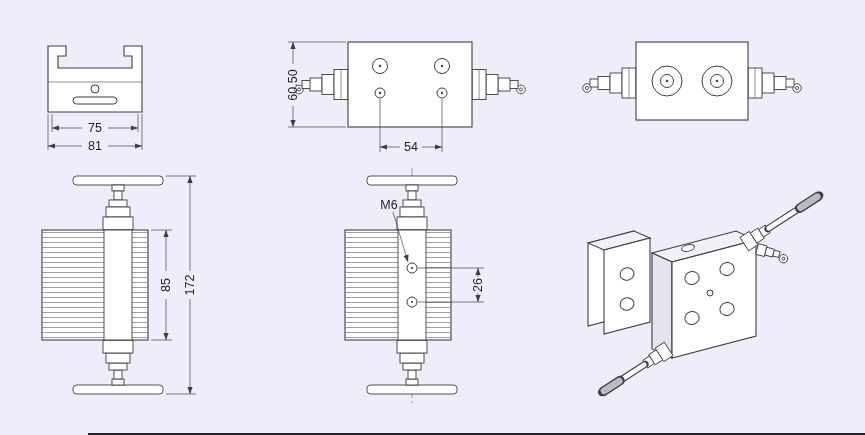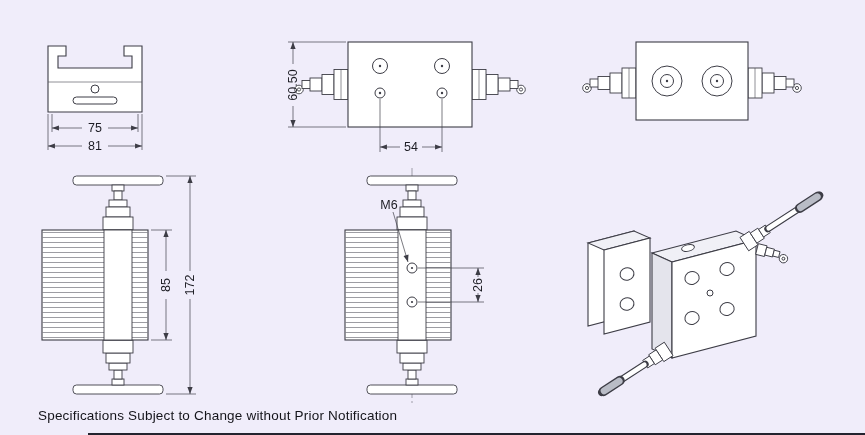--- a/index.html
+++ b/index.html
@@ -225,14 +225,13 @@
       <line x1="26" y1="0" x2="78" y2="0" stroke="#3d3d46" stroke-width="7" stroke-linecap="round"></line>
       <line x1="27" y1="0" x2="77" y2="0" stroke="#ffffff" stroke-width="4.6" stroke-linecap="round"></line>
       <line x1="56" y1="0" x2="76" y2="0" stroke="#3d3d46" stroke-width="9.5" stroke-linecap="round"></line>
       <line x1="57" y1="0" x2="75" y2="0" stroke="#b9bcc6" stroke-width="6.8" stroke-linecap="round"></line>
     </g>
   </g>
 
   <rect x="88" y="433" width="777" height="2" fill="#23232e"></rect>
 </svg>
 
-<div class="footer">Specifications Subject to Change without Prior Notification</div>
 </div>
 
 </body></html>

